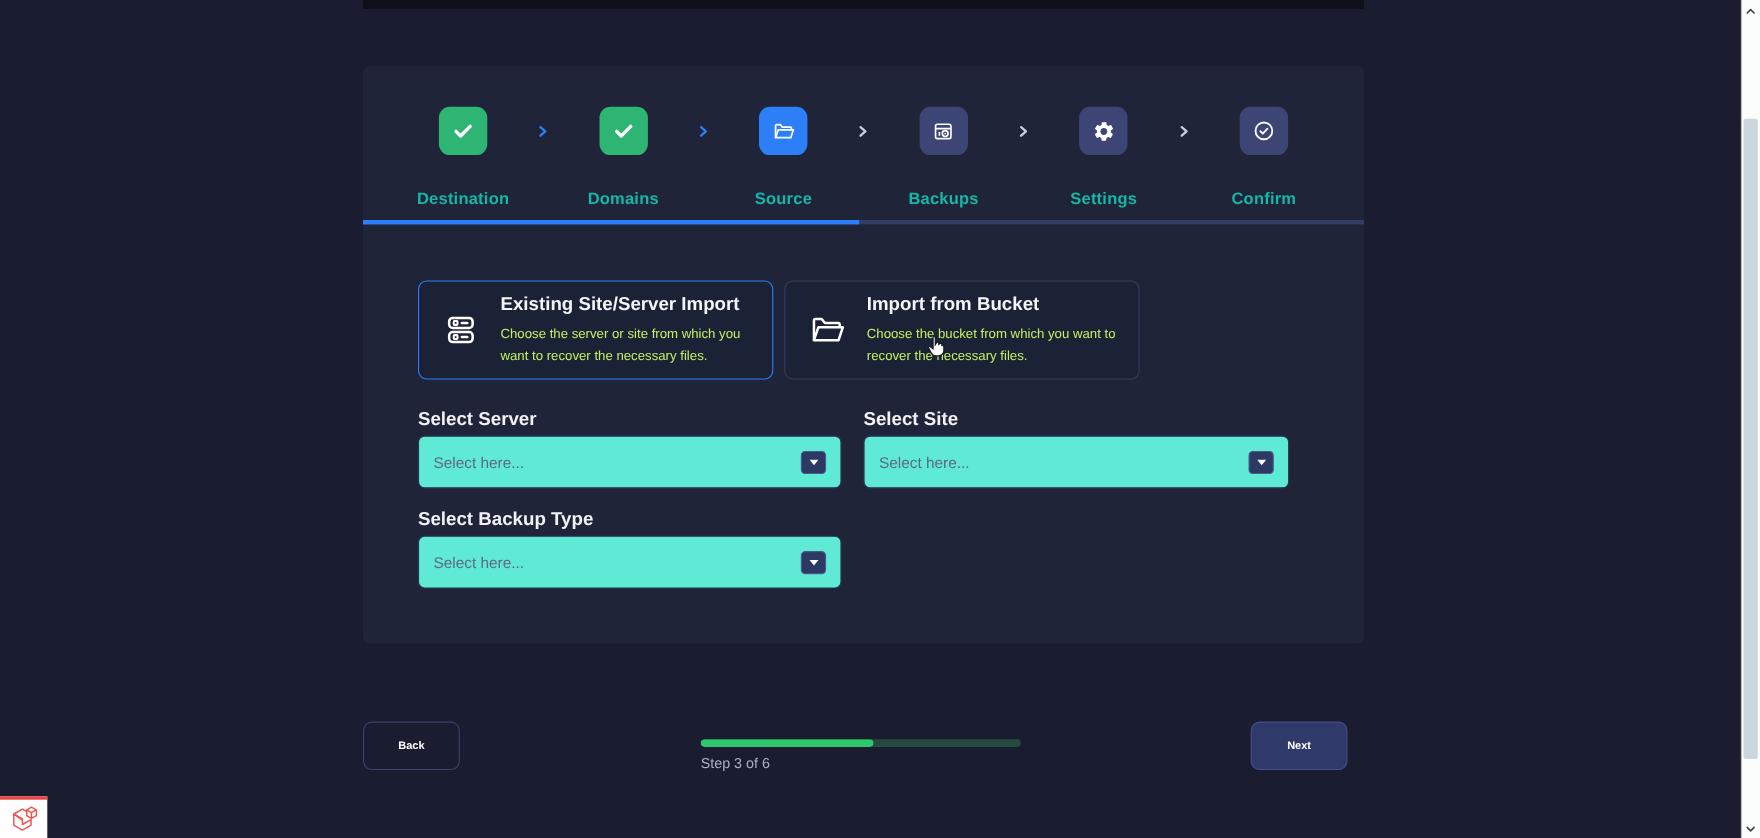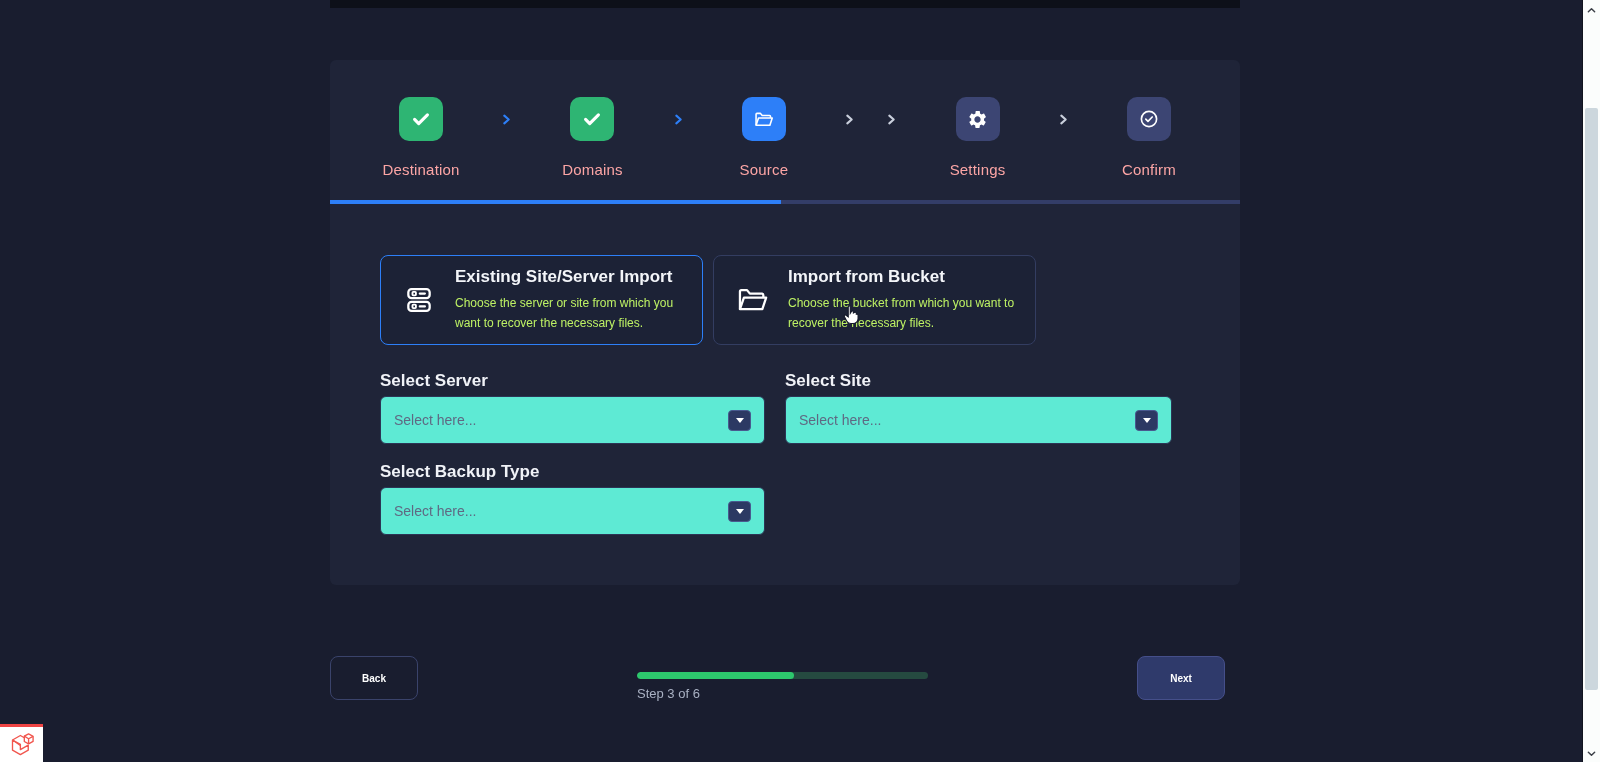--- a/index.html
+++ b/index.html
@@ -17,21 +17,21 @@
 
   
   .steps{display:flex;justify-content:space-between;align-items:flex-start;
          padding:37px 42px 0 42px;}
   .step{display:flex;flex-direction:column;align-items:center;width:98px;cursor:pointer;}
   .step-icon{width:44px;height:44px;border-radius:10px;display:flex;
              align-items:center;justify-content:center;flex:0 0 auto;}
   .step-icon.done{background:#2eb573;}
   .step-icon.active{background:#2d7ff8;}
   .step-icon.todo{background:#3c4573;}
-  .step-label{margin-top:20px;font-size:15px;font-weight:400;color:#fca5a5;letter-spacing:.2px;}
+  .step-label{margin-top:31px;font-size:15px;font-weight:700;color:#14b8a6;letter-spacing:.2px;}
   .sep{height:44px;display:flex;align-items:center;}
   .sep.blue{color:#2d7ff8;}
   .sep.light{color:#c9cfdc;}
 
   .rail{position:absolute;left:0;top:140px;width:100%;height:4px;background:#333d68;}
   .rail-active{width:49.6%;height:100%;background:#2d7ff8;}
 
   
   .cards{position:absolute;left:50px;top:195px;width:656px;display:flex;gap:10px;}
   .card{flex:1;height:90px;box-sizing:border-box;border-radius:8px;background:#1c2236;
@@ -129,20 +129,32 @@
       </div>
       <div class="step-label">Source</div>
     </div>
 
     <div class="sep light">
       <svg width="11" height="11" viewBox="0 0 10 10">
           <path d="M3 1.5L7 5L3 8.5" stroke="currentColor" stroke-width="1.9" fill="none" stroke-linecap="round" stroke-linejoin="round"></path>
         </svg>
     </div>
 
+    <div class="step">
+      <div class="step-icon todo">
+        <svg width="21" height="21" viewBox="0 0 24 24" fill="none" stroke="#fff" stroke-width="1.7">
+          <rect x="4" y="4.5" width="16" height="15" rx="2"></rect>
+          <path d="M4 9h16"></path>
+          <path d="M8 12.5v4"></path>
+          <circle cx="14" cy="14.2" r="3"></circle>
+          <circle cx="14" cy="14.2" r="0.9" fill="#fff" stroke="none"></circle>
+        </svg>
+      </div>
+      <div class="step-label">Backups</div>
+    </div>
 
     <div class="sep light">
       <svg width="11" height="11" viewBox="0 0 10 10">
           <path d="M3 1.5L7 5L3 8.5" stroke="currentColor" stroke-width="1.9" fill="none" stroke-linecap="round" stroke-linejoin="round"></path>
         </svg>
     </div>
 
     <div class="step">
       <div class="step-icon todo">
         <svg width="21" height="21" viewBox="0 0 24 24">

